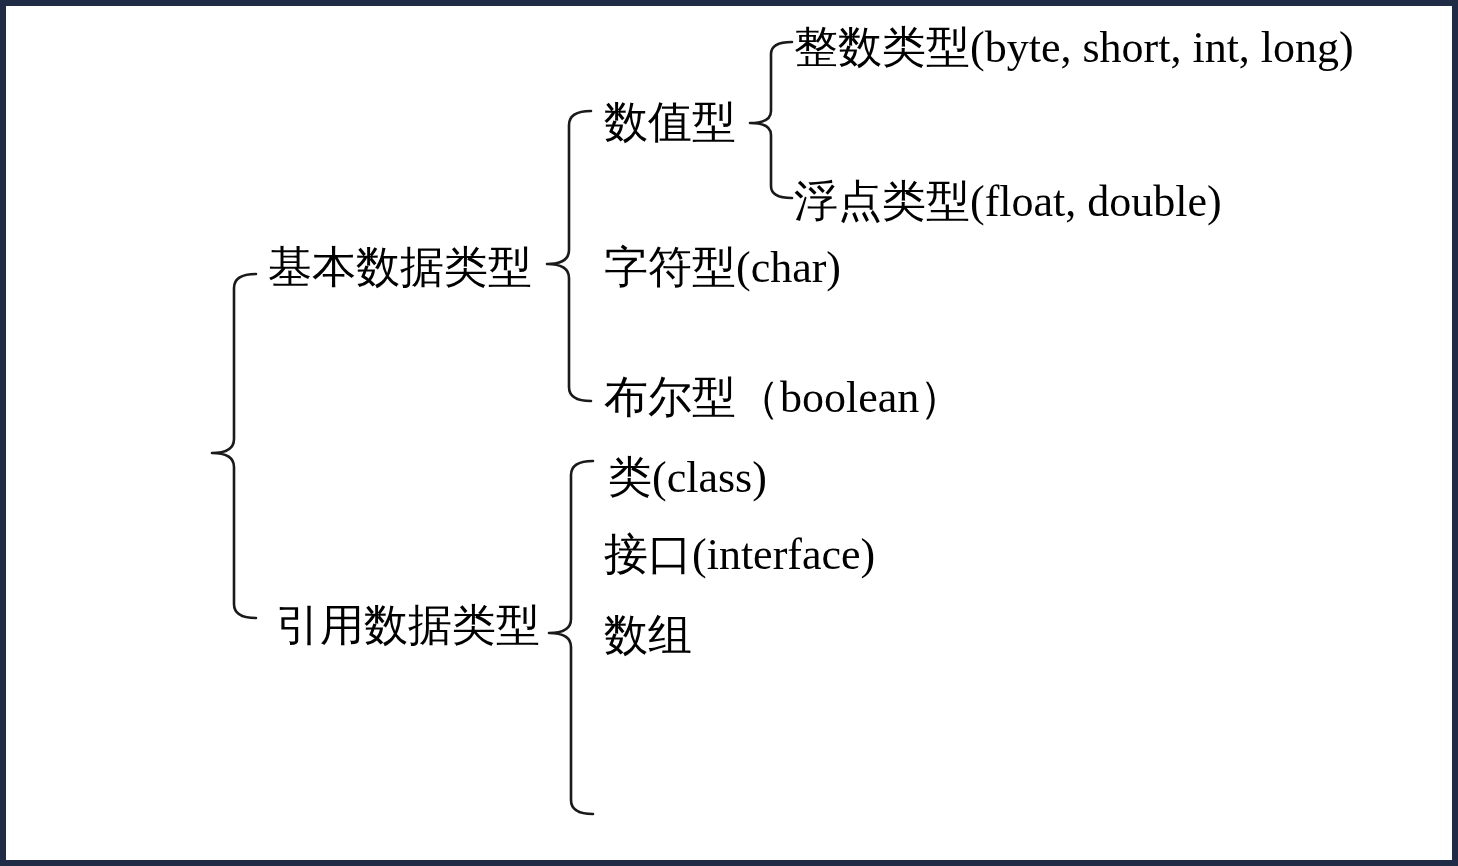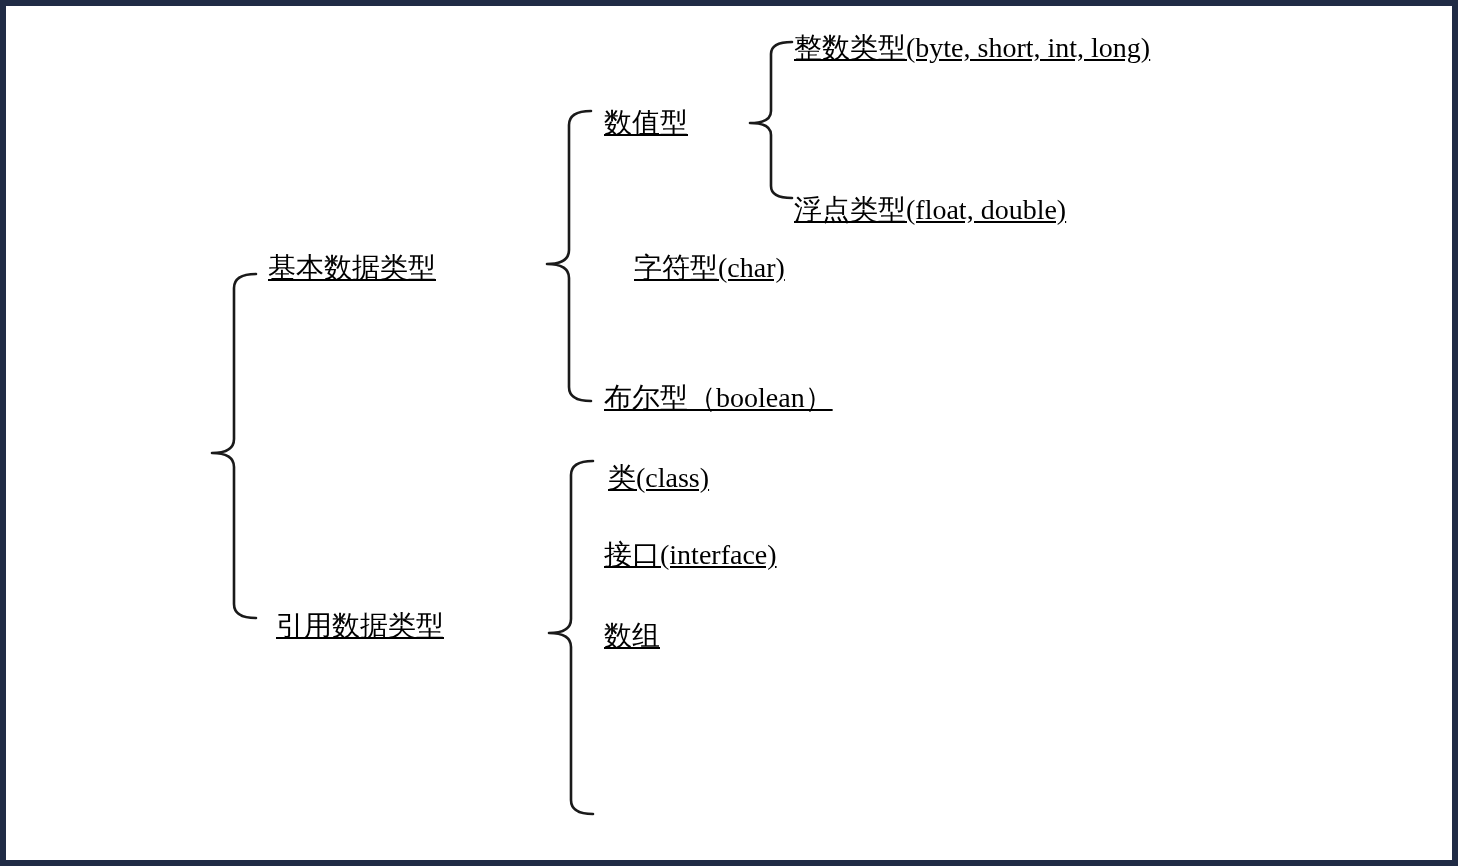--- a/index.html
+++ b/index.html
@@ -25,25 +25,24 @@
   }
   .brace {
     fill: none;
     stroke: var(--line-color, #1a1a1a);
     stroke-width: 2.6;
     stroke-linecap: round;
     stroke-linejoin: round;
   }
   .node {
     position: absolute;
-    font-size: 28px;
+    font-size: 44px;
     line-height: 48px;
     color: var(--text-color, #000000);
     white-space: nowrap;
-    text-decoration: underline;
   }
 </style>
 </head>
 <body>
 
 <div id="canvas">
 
   <svg id="brace-layer" viewBox="0 0 1458 866" xmlns="http://www.w3.org/2000/svg">
     <path class="brace" d="M 250 268 Q 228 268 228 282 L 228 433 Q 228 447 206 447 Q 228 447 228 461 L 228 598 Q 228 612 250 612"></path>
     <path class="brace" d="M 585 105 Q 563 105 563 119 L 563 244 Q 563 258 541 258 Q 563 258 563 272 L 563 381 Q 563 395 585 395"></path>
@@ -51,23 +50,23 @@
     <path class="brace" d="M 587 455 Q 565 455 565 469 L 565 613 Q 565 627 543 627 Q 565 627 565 641 L 565 794 Q 565 808 587 808"></path>
   </svg>
 
 
   <div class="node" style="left:598px; top:93px">数值型</div>
 
   <div class="node" style="left:262px; top:238px">基本数据类型</div>
 
   <div class="node" style="left:788px; top:18px">整数类型(byte, short, int, long)</div>
 
-  <div class="node" style="left:788px; top:180px">浮点类型(float, double)</div>
+  <div class="node" style="left:788px; top:172px">浮点类型(float, double)</div>
 
-  <div class="node" style="left:628px; top:238px">字符型(char)</div>
+  <div class="node" style="left:598px; top:238px">字符型(char)</div>
 
   <div class="node" style="left:270px; top:596px">引用数据类型</div>
 
   <div class="node" style="left:598px; top:368px">布尔型（boolean）</div>
 
   <div class="node" style="left:598px; top:525px">接口(interface)</div>
 
   <div class="node" style="left:602px; top:448px">类(class)</div>
 
   <div class="node" style="left:598px; top:606px">数组</div>

